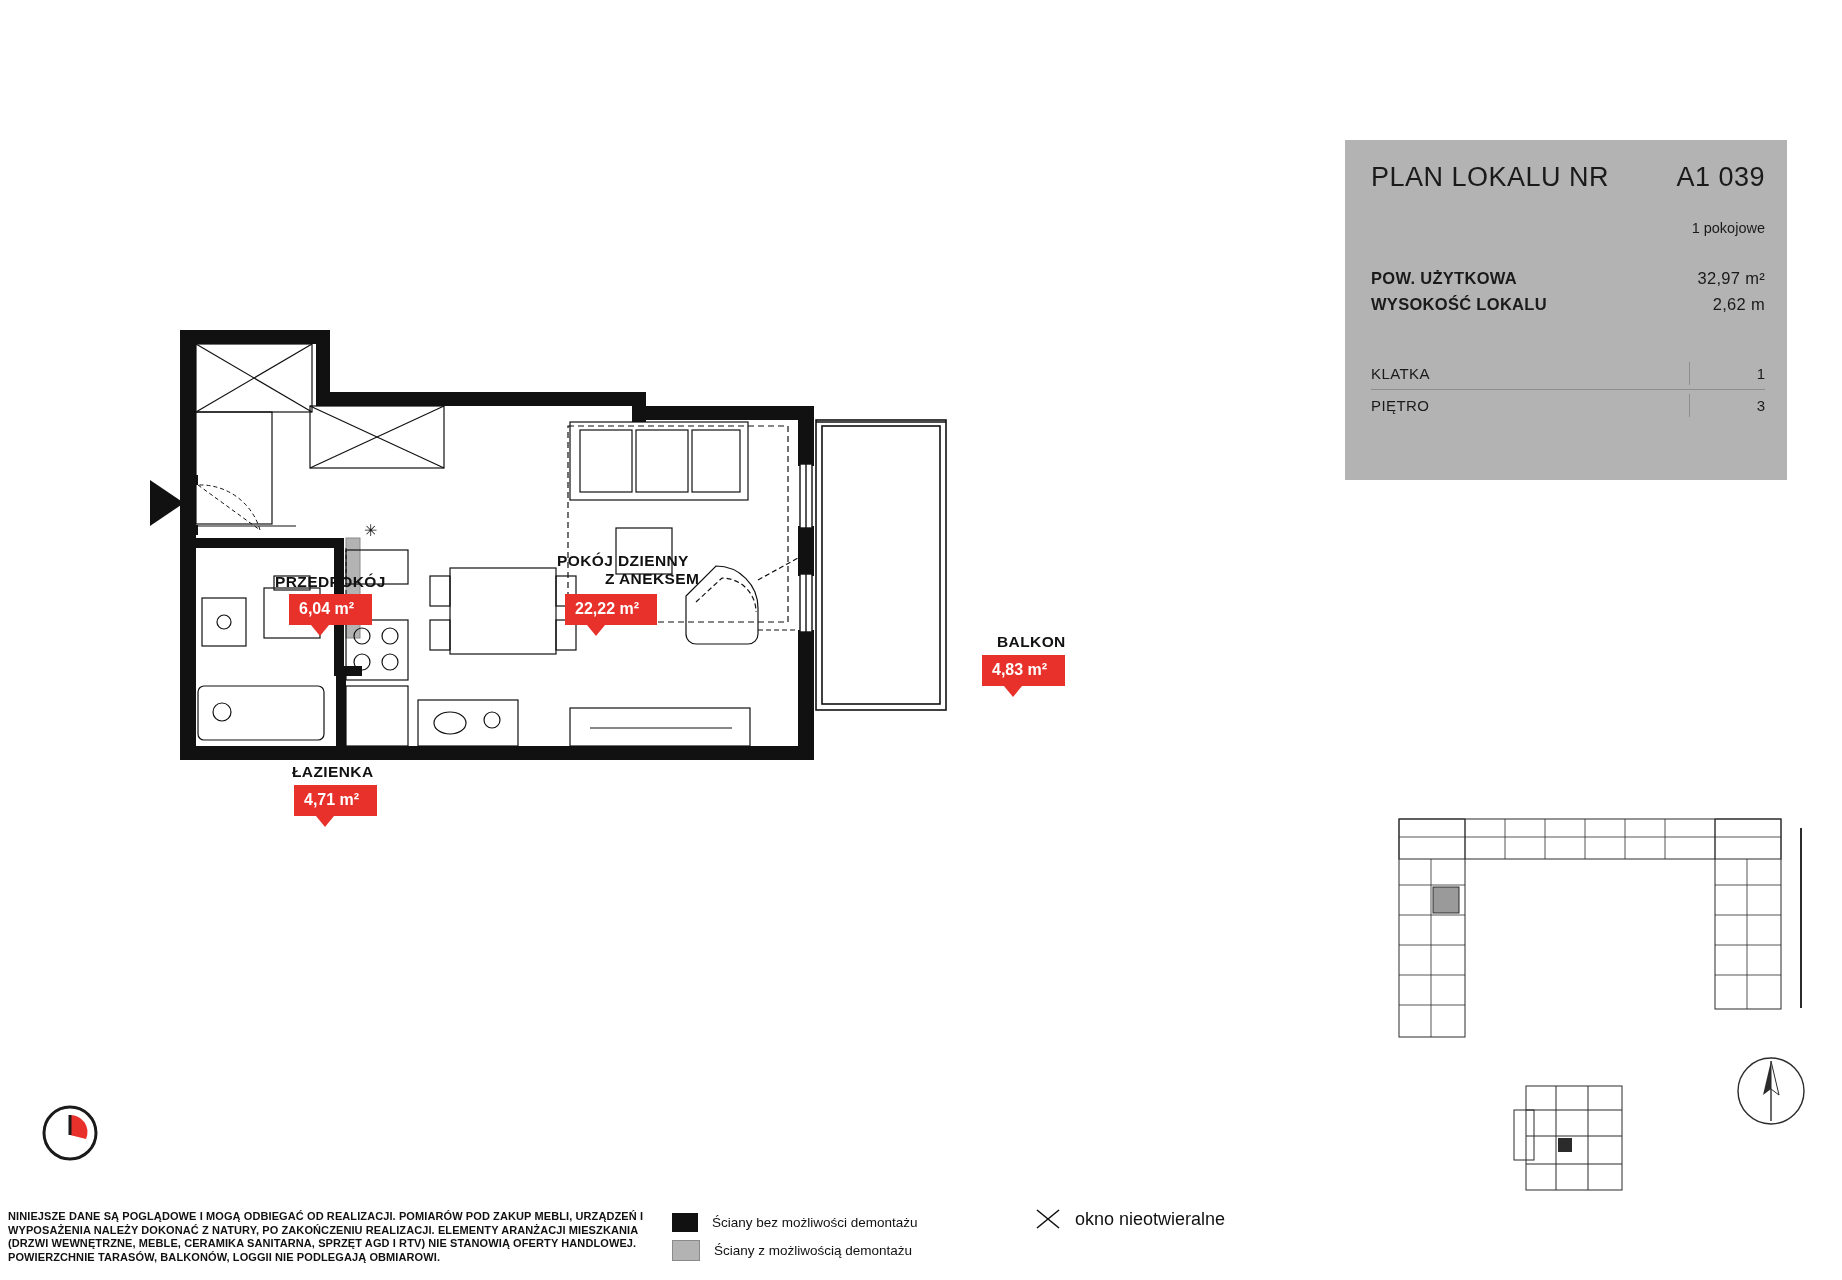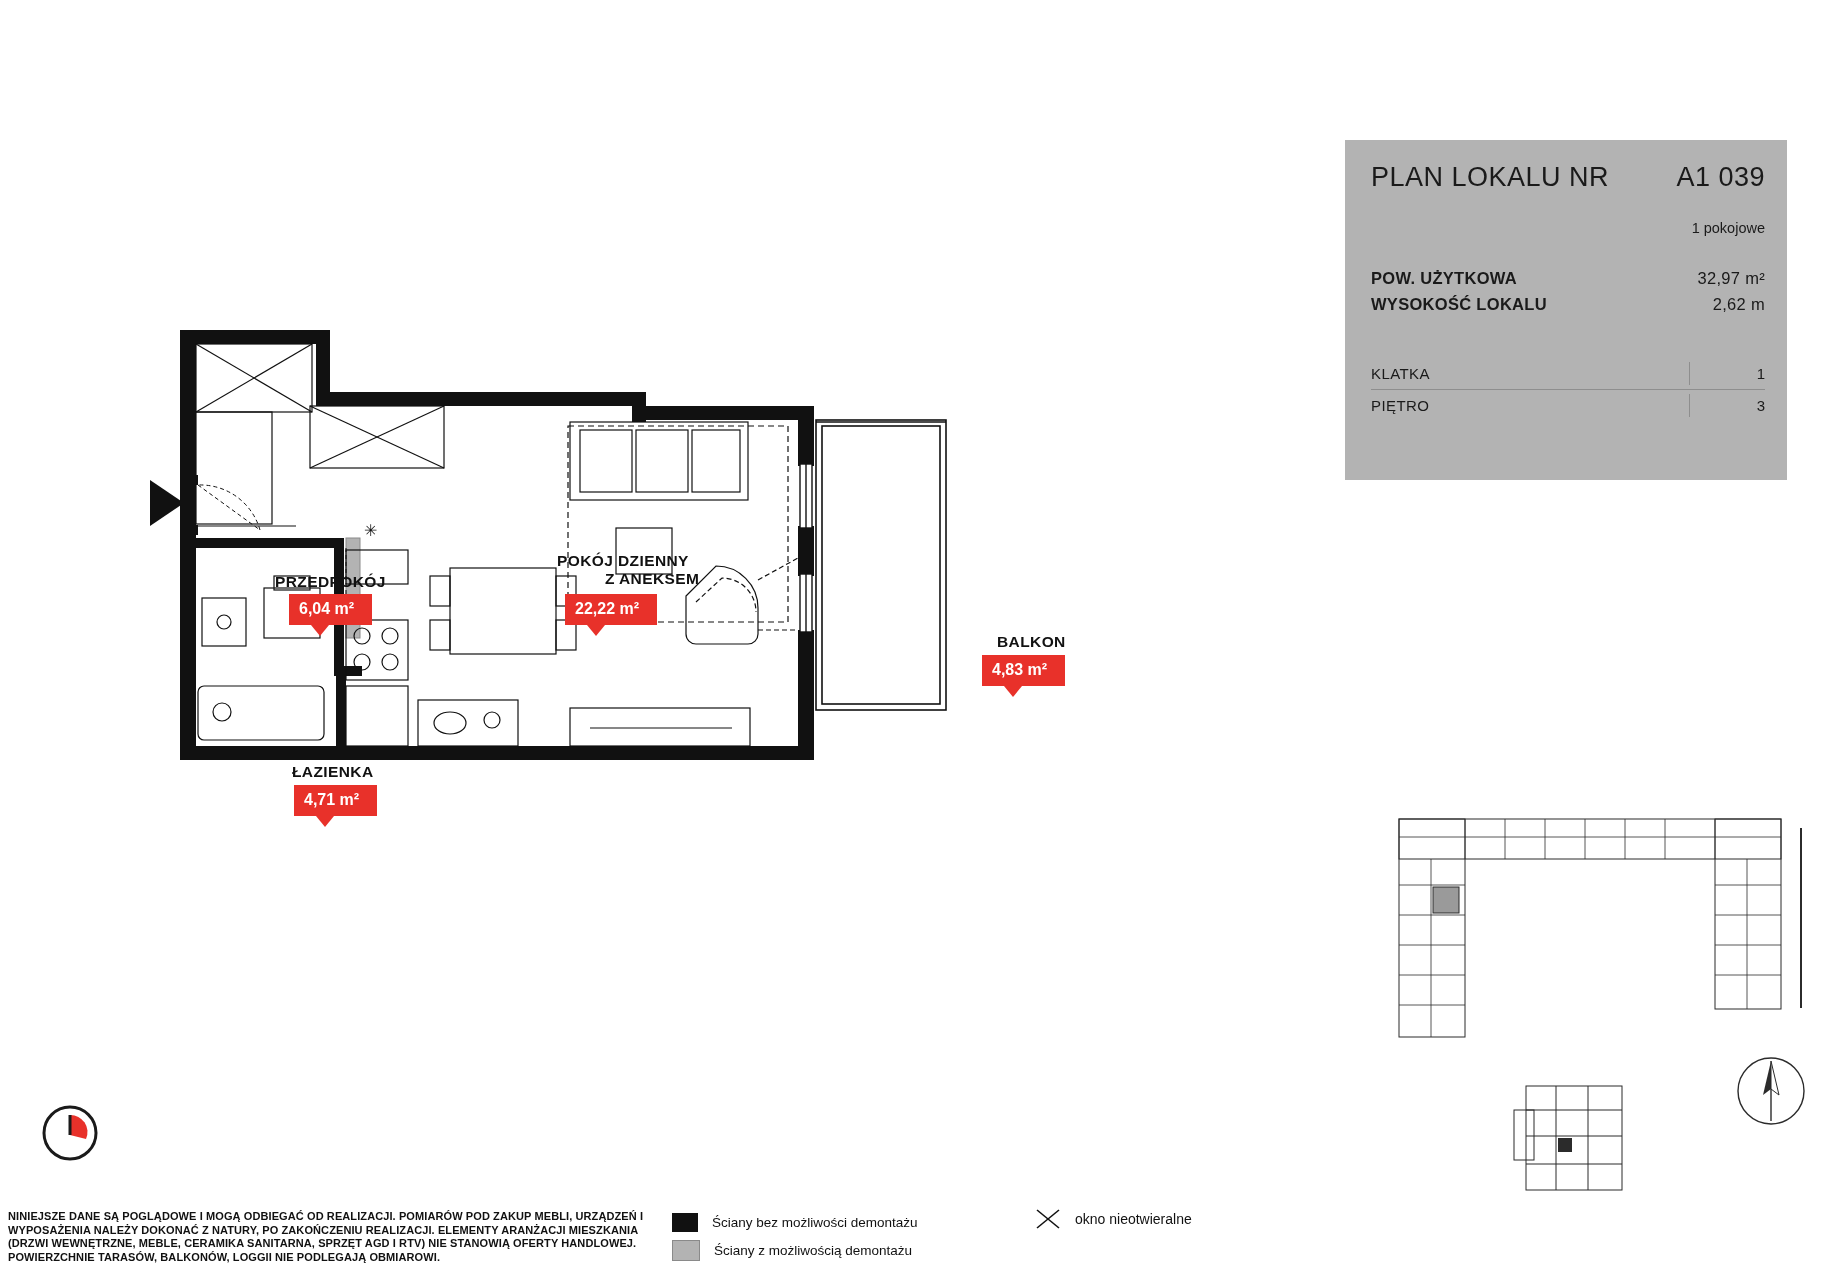--- a/index.html
+++ b/index.html
@@ -202,21 +202,21 @@
     background: #b3b3b3;
     border: 1px solid #8a8a8a;
     margin-right: 14px;
   }
   .legend-right {
     position: absolute;
     left: 1035px;
     top: 1208px;
     display: flex;
     align-items: center;
-    font-size: 14px;
+    font-size: 18px;
   }
   .x-mark {
     width: 26px; height: 22px;
     margin-right: 14px;
     position: relative;
   }
 </style>
 </head>
 <body>
 

